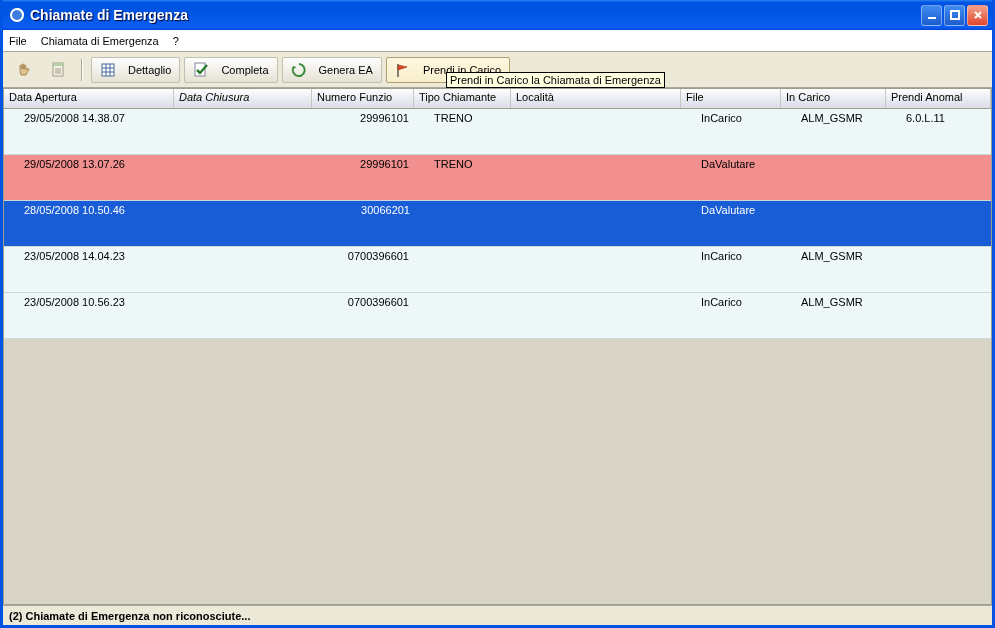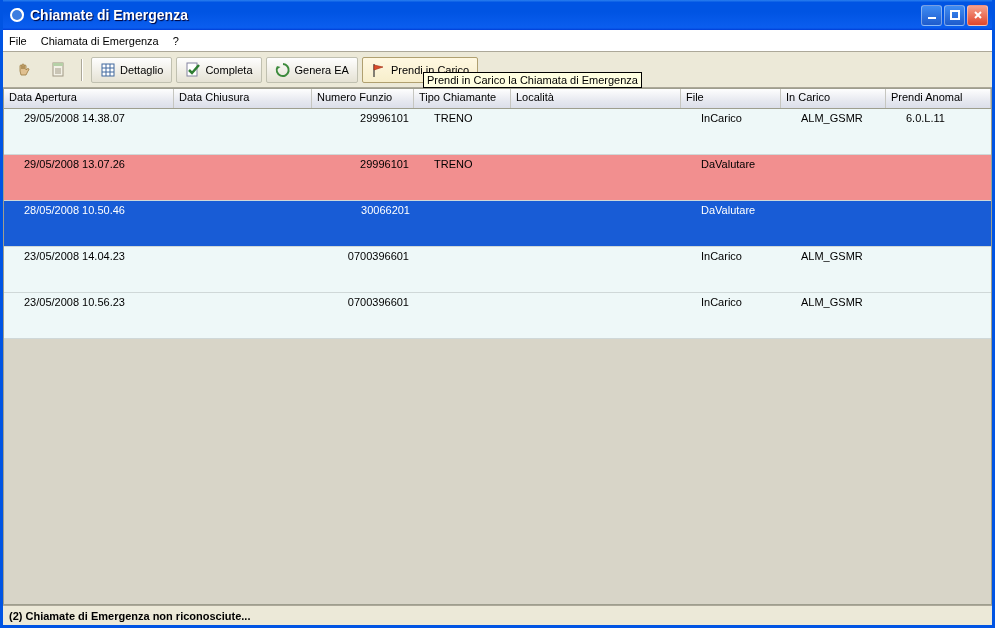--- a/index.html
+++ b/index.html
@@ -65,21 +65,21 @@
     border-bottom: 1px solid #aca899;
     padding: 4px 6px;
     display: flex;
     align-items: center;
     gap: 4px;
     height: 36px;
   }
   .tbtn {
     display: flex;
     align-items: center;
-    gap: 4px;
+    gap: 12px;
     padding: 3px 8px;
     border: 1px solid transparent;
     border-radius: 2px;
     cursor: default;
     height: 26px;
   }
   .tbtn.labeled { border: 1px solid #c0c0b0; background: linear-gradient(to bottom, #fefefe, #e5e2d4); }
   .tbtn.icononly { padding: 3px 5px; }
   .tbtn.hovered { border:1px solid #b0a070; background: linear-gradient(to bottom,#fff8e1,#f7eecb); }
   .tbtn .icon { font-size: 14px; }
@@ -130,32 +130,32 @@
   .row.blue { background: #185cd6; color: #fff; }
   .row .cell {
     border-right: 1px solid transparent;
     padding: 3px 4px 0 20px;
     overflow: hidden;
     white-space: nowrap;
   }
   .row.blue .cell { border-right: none; }
   .cell.right { text-align: right; }
   .col-w0 { width: 170px; }
-  .col-w1 { width: 138px; }
+  .col-w1 { width: 138px; font-style: italic; }
   .col-w2 { width: 102px; }
   .col-w3 { width: 97px; }
   .col-w4 { width: 170px; }
   .col-w5 { width: 100px; }
   .col-w6 { width: 105px; }
   .col-w7 { width: 106px; flex:1; }
 
   .tooltip {
     position: absolute;
     top: 72px;
-    left: 420px;
+    left: 443px;
     background: #ffffe1;
     border: 1px solid #000;
     padding: 1px 3px;
     font-size: 11px;
     z-index: 50;
     white-space: nowrap;
   }
 
   .statusbar {
     height: 20px;

